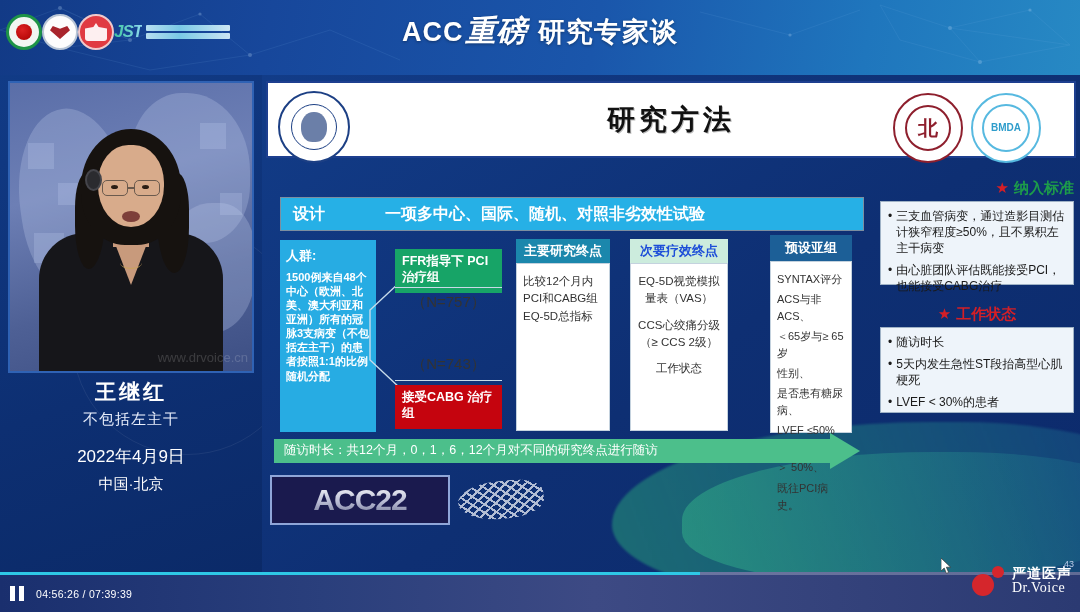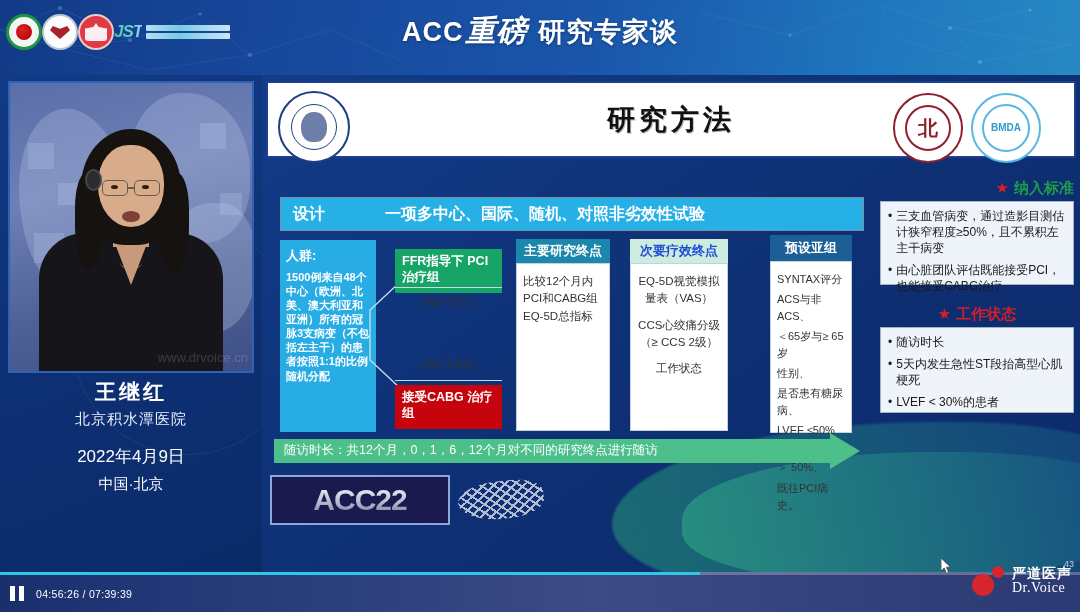--- a/index.html
+++ b/index.html
@@ -301,21 +301,21 @@
         <div class="p-glass" style="left:36px;top:35px;"></div>
         <div style="position:absolute;left:30px;top:42px;width:6px;height:1.6px;background:#6b5a4e;"></div>
         <div style="position:absolute;left:24px;top:66px;width:18px;height:11px;border-radius:50%;background:#7d3f3a;"></div>
       </div>
       <div id="p-headset"></div>
     </div>
     <div id="video-wm">www.drvoice.cn</div>
   </div>
 
   <div id="speaker-name">王继红</div>
-  <div id="speaker-affil">北京积水潭医院</div>
+  <div id="speaker-affil">不包括左主干</div>
   <div id="speaker-date">2022年4月9日</div>
   <div id="speaker-place">中国·北京</div>
 </div>
 
 <div id="slide">
   <div id="slide-swoosh"></div>
   <div id="slide-swoosh2"></div>
 
   <div id="design-bar">
     <span id="design-label">设计</span>

